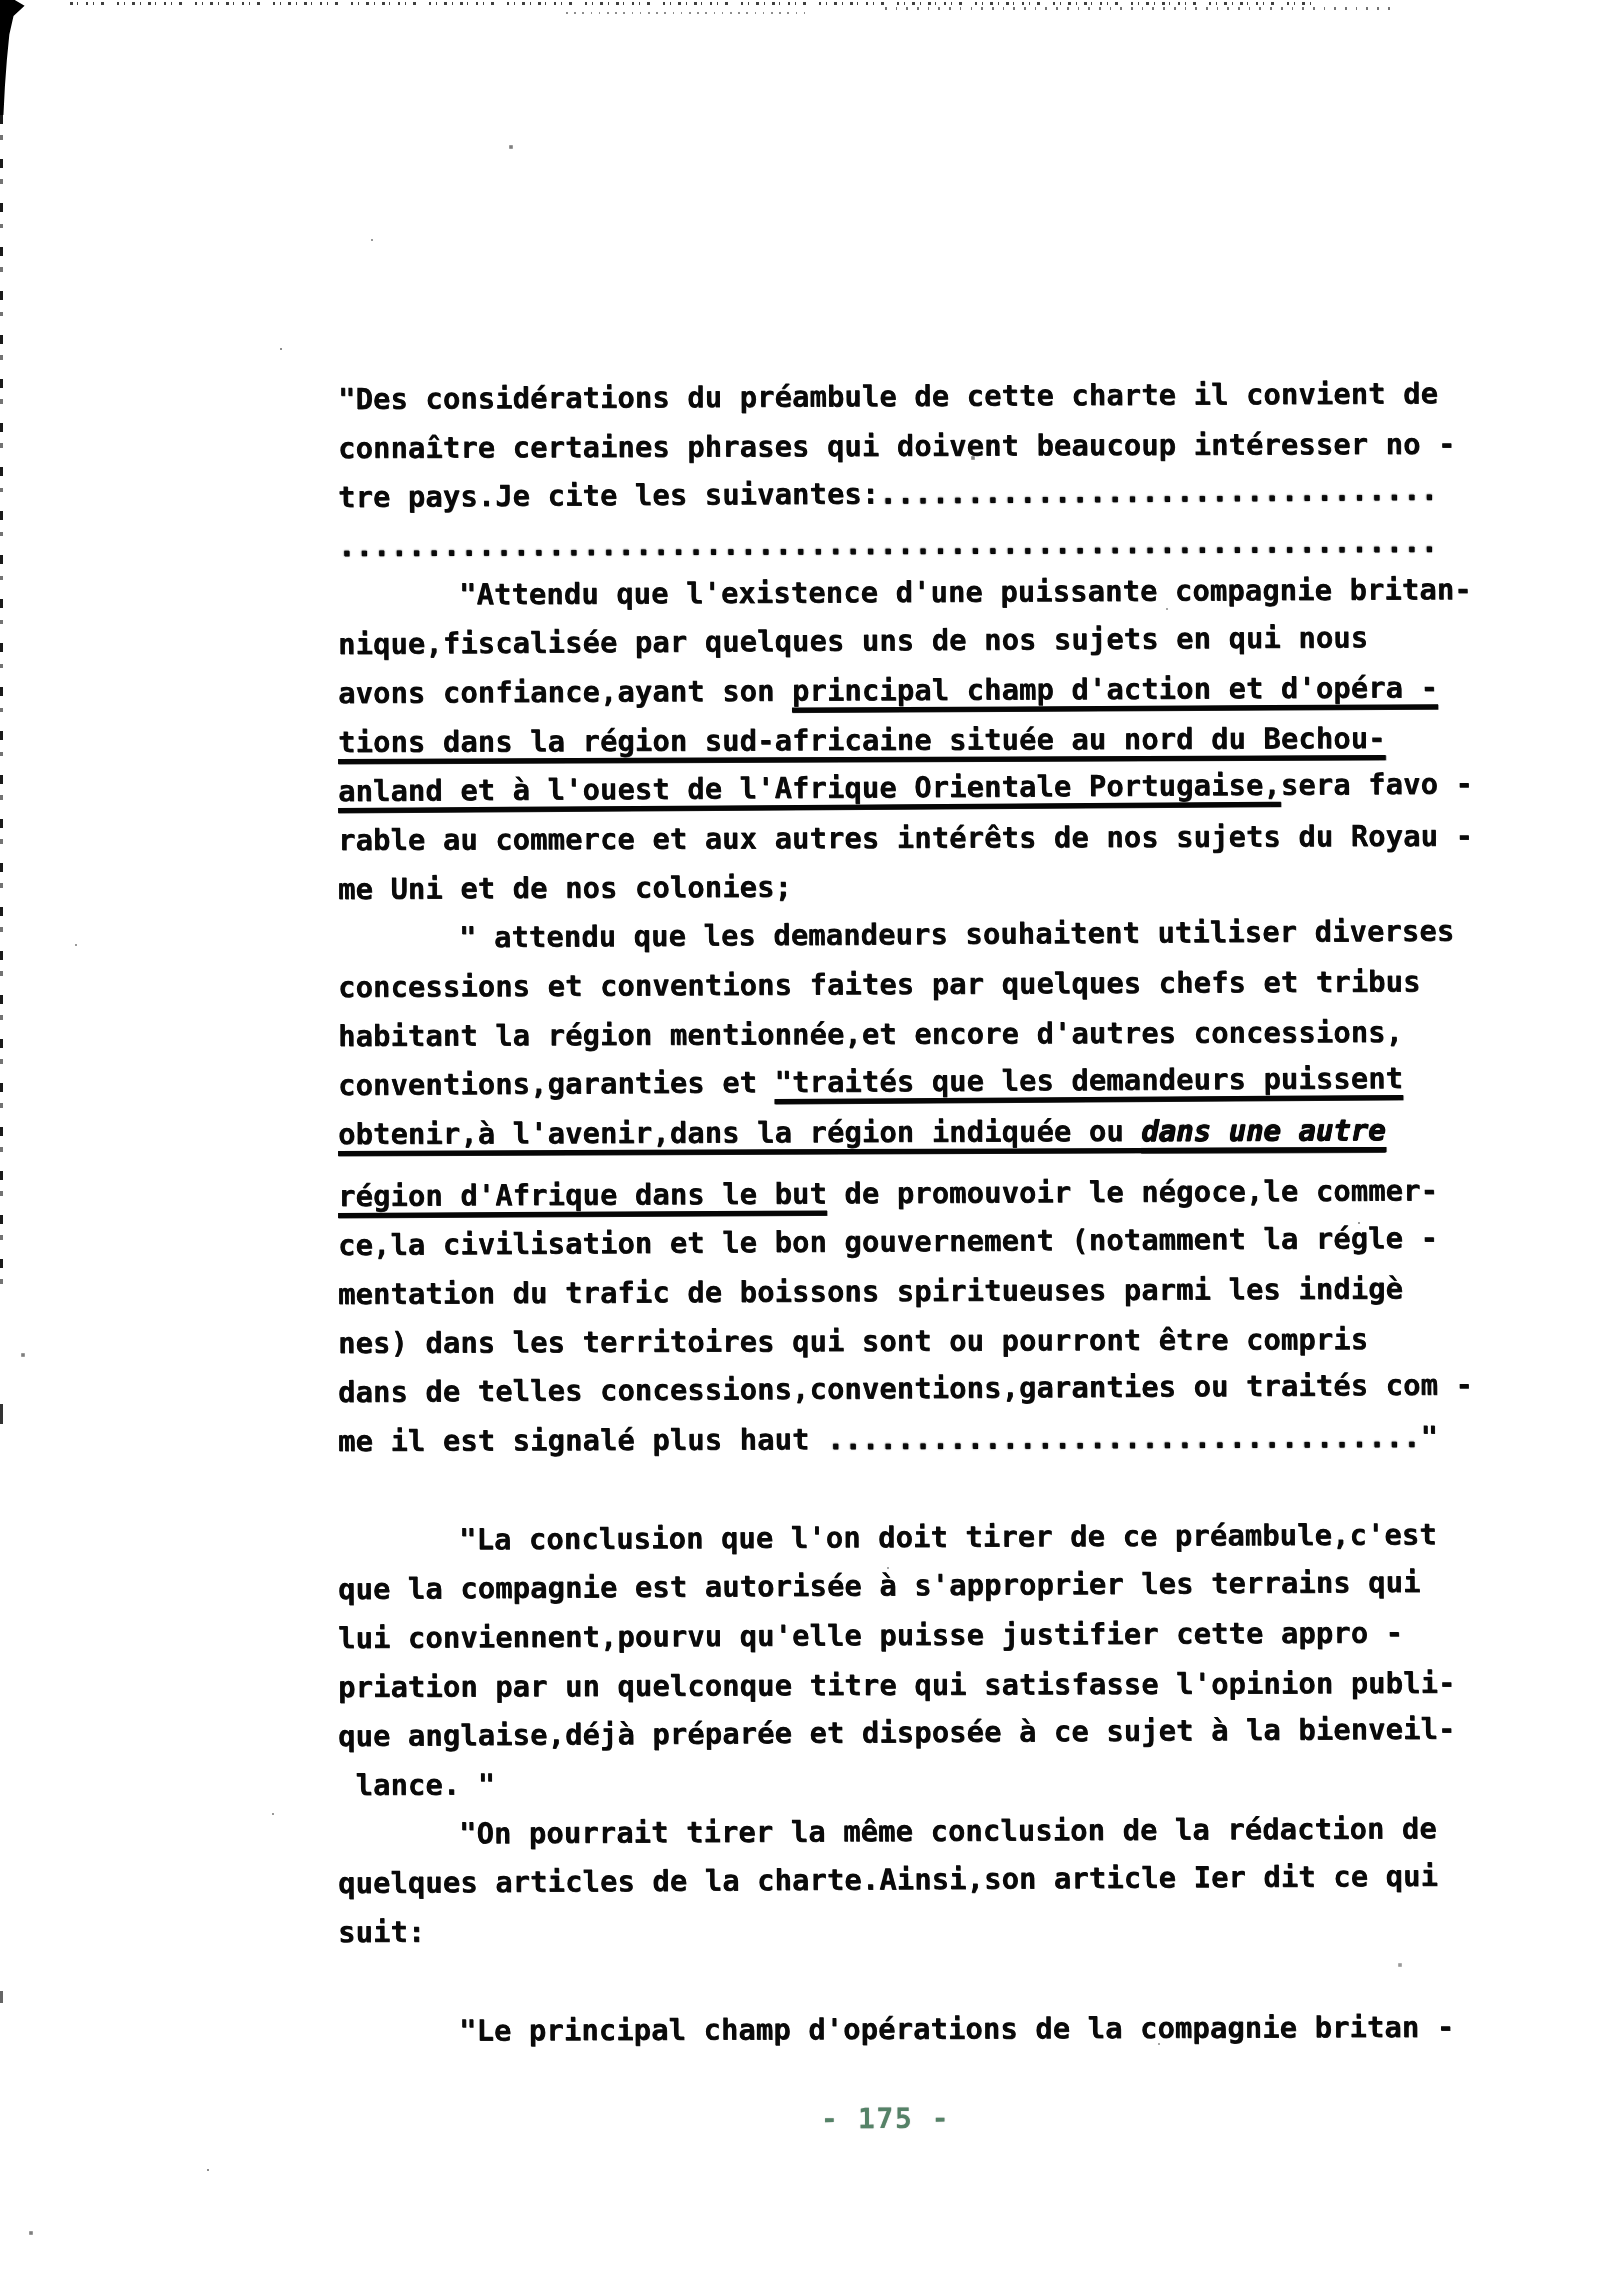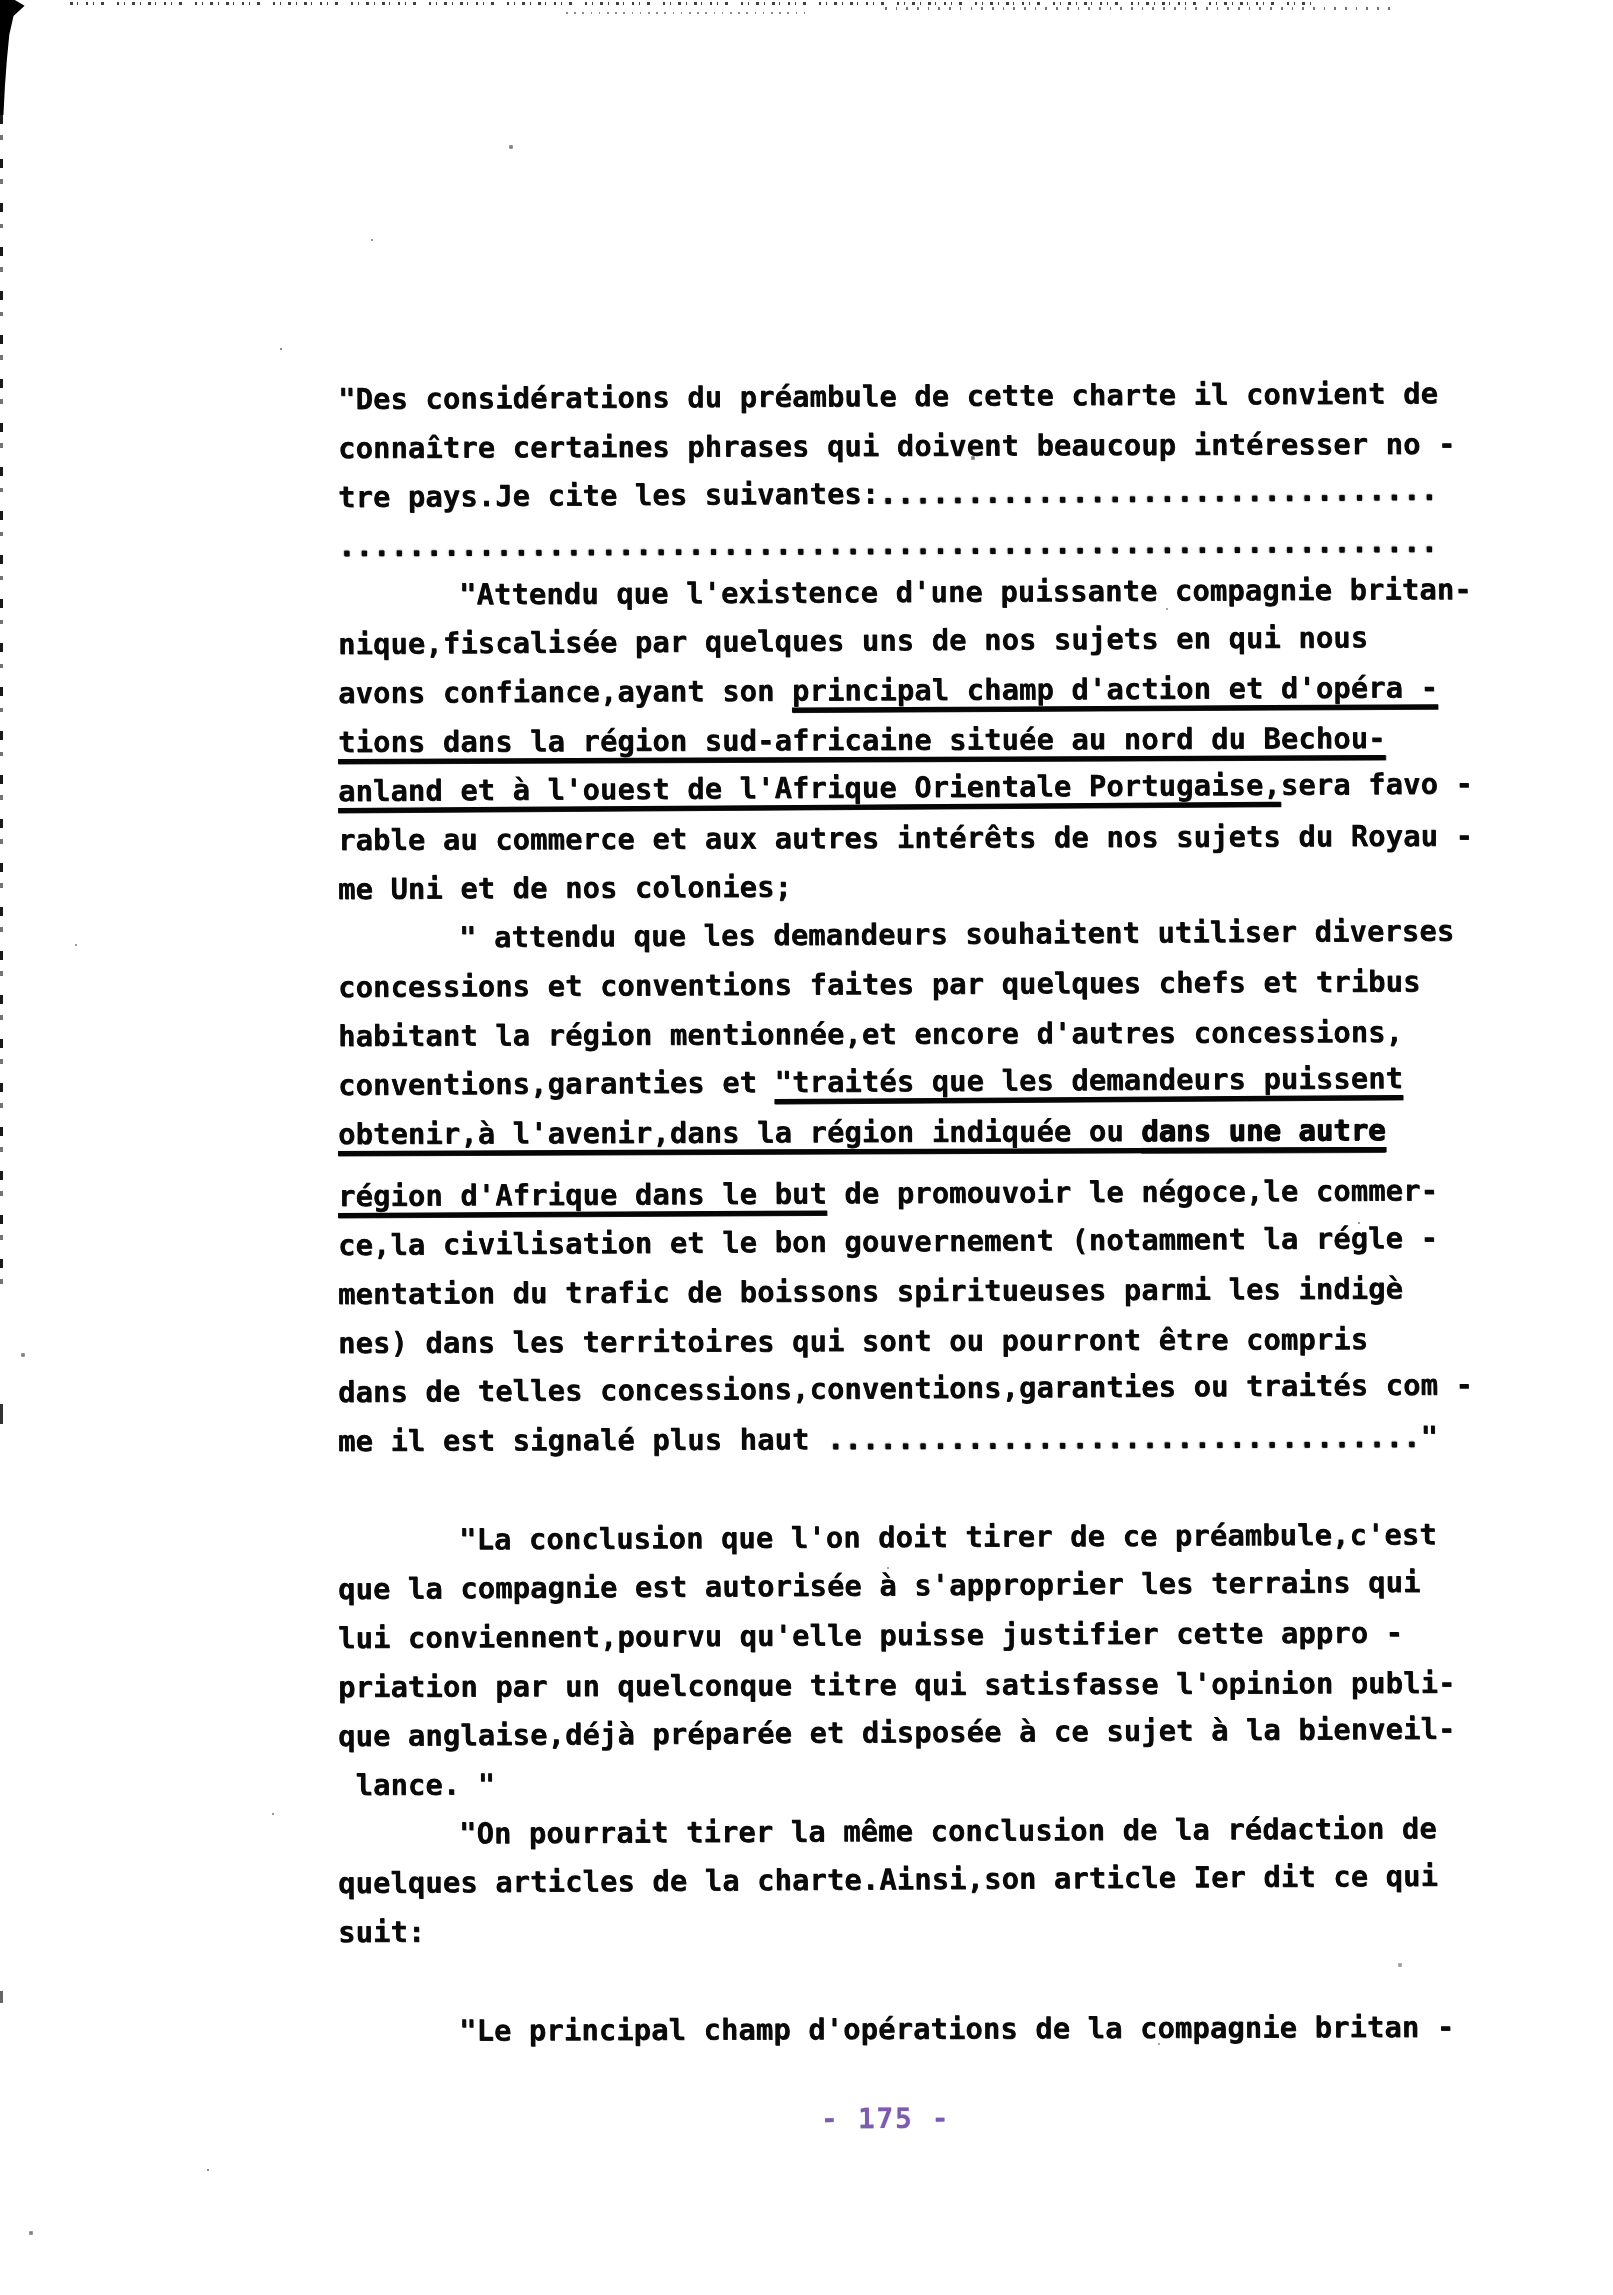--- a/index.html
+++ b/index.html
@@ -26,27 +26,27 @@
   .line:nth-child(2n){transform:rotate(-0.22deg);}
   .line:nth-child(3n){transform:rotate(-0.38deg);}
   .ind{padding-left:121px;}
   .u{
     text-decoration:underline;
     text-decoration-thickness:4.5px;
     text-underline-offset:7.4px;
     text-decoration-skip-ink:none;
     text-decoration-color:#060606;
   }
-  .h{text-shadow:0 0 1px #000,0.8px 0 0 #000,0 0.8px 0 rgba(0,0,0,.8),0.4px 0.5px 0.6px rgba(0,0,0,.85);}
+  .h{text-shadow:0 0 1px #000,0.8px 0 0 #000,0 0.8px 0 rgba(0,0,0,.8),0.4px 0.5px 0.6px rgba(0,0,0,.85);font-style:italic;}
   .dots{text-shadow:0 0 1.8px #000,0.4px 0.4px 0 #000;}
   
   .page-number{
     position:absolute;left:821px;top:2102px;
     font-size:28px;font-weight:700;line-height:33px;
-    color:#4c1d95;opacity:.72;letter-spacing:1.6px;
+    color:#14532d;opacity:.72;letter-spacing:1.6px;
     transform:rotate(-0.3deg);
     text-shadow:0 0 1.1px rgba(0,0,0,.45);
     white-space:pre;
   }
   
   .noise-top-1{
     position:absolute;top:1.6px;left:70px;width:1246px;height:3.3px;
     background:repeating-linear-gradient(90deg,#000 0 2.5px,transparent 2.5px 7.4px,#000 7.4px 8.2px,transparent 8.2px 15.6px);
     opacity:.75;
   }

